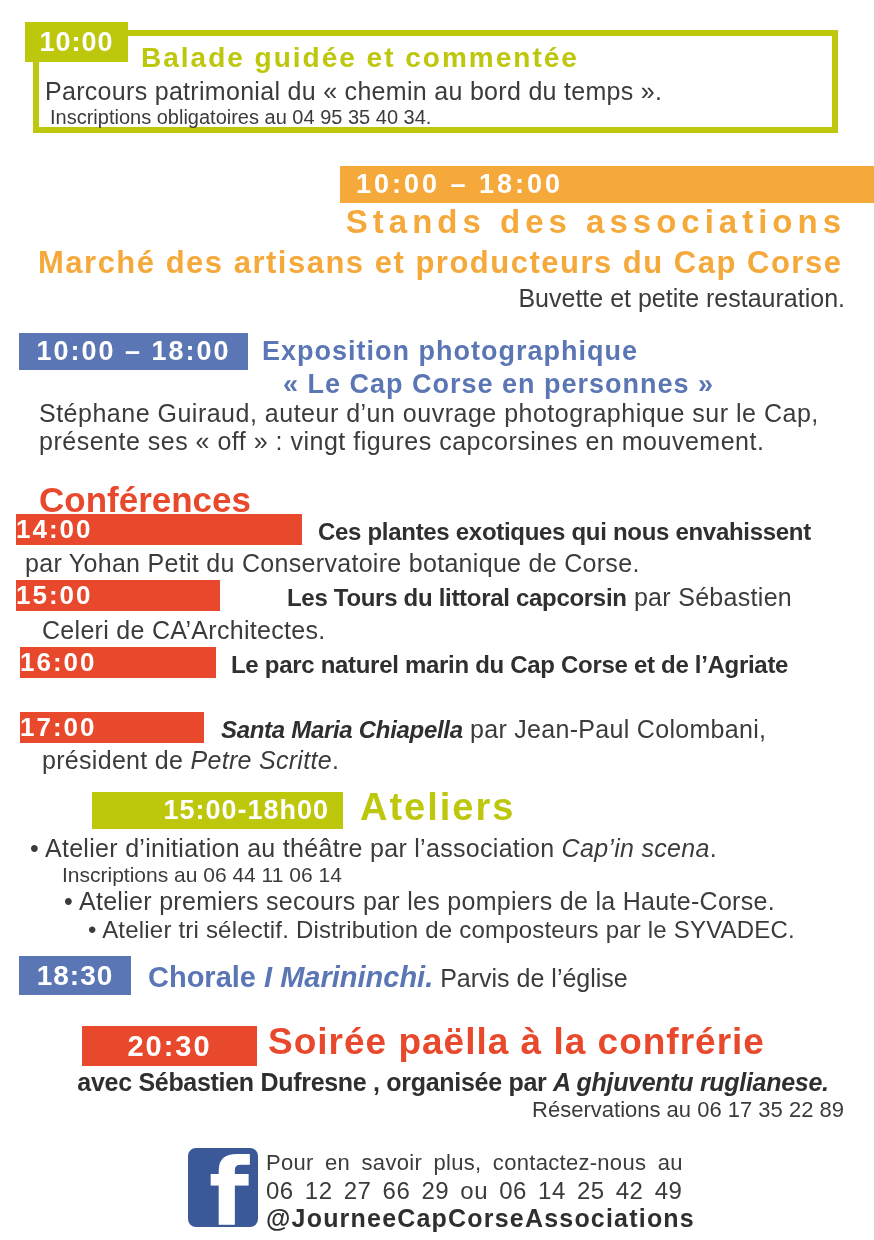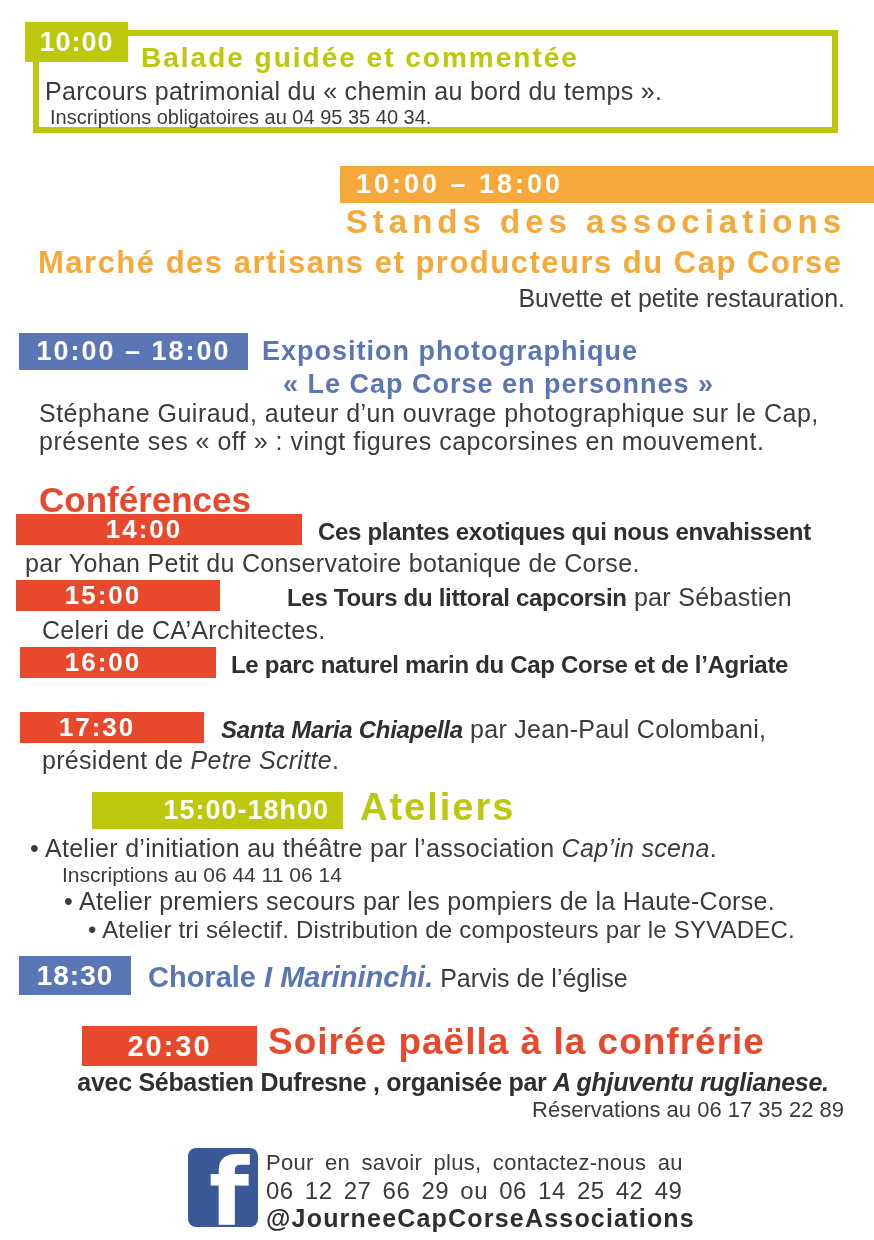--- a/index.html
+++ b/index.html
@@ -33,21 +33,21 @@
   .expo-badge{left:19px;top:333px;width:229px;height:37px;background:var(--blue,#5b76b4);
     font-size:27px;line-height:37px;letter-spacing:2px;}
   .expo-t1{left:262px;top:336px;color:var(--blue,#5173b8);font-weight:bold;font-size:27px;letter-spacing:1px;}
   .expo-t2{left:283px;top:369px;color:var(--blue,#5173b8);font-weight:bold;font-size:27px;letter-spacing:1px;}
   .expo-b1{left:39px;top:399px;font-size:25px;letter-spacing:.5px;}
   .expo-b2{left:39px;top:427px;font-size:25px;letter-spacing:.5px;}
 
   
   .conf-heading{left:39px;top:480px;color:var(--red,#e8492c);font-weight:bold;font-size:35px;}
   .conf-bar{height:31px;background:var(--red,#e8492c);color:#fff;font-weight:bold;font-size:26px;
-    line-height:31px;text-align:center;padding-right:30px;letter-spacing:2px;box-sizing:border-box;}
+    line-height:31px;text-align:left;padding-right:30px;letter-spacing:2px;box-sizing:border-box;}
   .conf-title{font-weight:bold;font-size:24px;color:#2f2f2f;letter-spacing:-0.3px;}
   .conf-tail{font-weight:normal;color:#3b3b3b;}
   .conf-line2{font-size:25px;letter-spacing:.3px;}
   .bar-14{left:16px;top:514px;width:286px;}  .ttl-14{left:318px;top:517px;}  .l2-14{left:25px;top:549px;}
   .bar-15{left:16px;top:580px;width:204px;}  .ttl-15{left:287px;top:583px;}  .l2-15{left:42px;top:616px;}
   .bar-16{left:20px;top:647px;width:196px;}  .ttl-16{left:231px;top:650px;}  .l2-16{left:42px;top:681px;}
   .bar-17{left:20px;top:712px;width:184px;}  .ttl-17{left:221px;top:715px;}  .l2-17{left:42px;top:746px;}
   .it{font-style:italic;}
 
   
@@ -110,21 +110,21 @@
   <div class="abs ttl-14"><span class="conf-title">Ces plantes exotiques qui nous envahissent</span><span class="conf-tail conf-line2"></span></div>
   <div class="abs conf-line2 l2-14">par Yohan Petit du Conservatoire botanique de Corse.</div>
 
   <div class="abs conf-bar bar-15">15:00</div>
   <div class="abs ttl-15"><span class="conf-title">Les Tours du littoral capcorsin</span><span class="conf-tail conf-line2"> par Sébastien</span></div>
   <div class="abs conf-line2 l2-15">Celeri de CA’Architectes.</div>
 
   <div class="abs conf-bar bar-16">16:00</div>
   <div class="abs ttl-16"><span class="conf-title">Le parc naturel marin du Cap Corse et de l’Agriate</span><span class="conf-tail conf-line2"></span></div>
 
-  <div class="abs conf-bar bar-17">17:30</div>
+  <div class="abs conf-bar bar-17">17:00</div>
   <div class="abs ttl-17"><span class="conf-title it">Santa Maria Chiapella</span><span class="conf-tail conf-line2"> par Jean-Paul Colombani,</span></div>
   <div class="abs conf-line2 l2-17"><span>président de </span><span class="it">Petre Scritte</span><span>.</span></div>
 
   <div class="abs atel-bar">15:00-18h00</div>
   <div class="abs atel-heading">Ateliers</div>
   <div class="abs atel-b1"><span>• Atelier d’initiation au théâtre par l’association </span><span class="it">Cap’in scena</span><span>.</span></div>
   <div class="abs atel-b1note">Inscriptions au 06 44 11 06 14</div>
   <div class="abs atel-b2">• Atelier premiers secours par les pompiers de la Haute-Corse.</div>
   <div class="abs atel-b3">• Atelier tri sélectif. Distribution de composteurs par le SYVADEC.</div>
 

